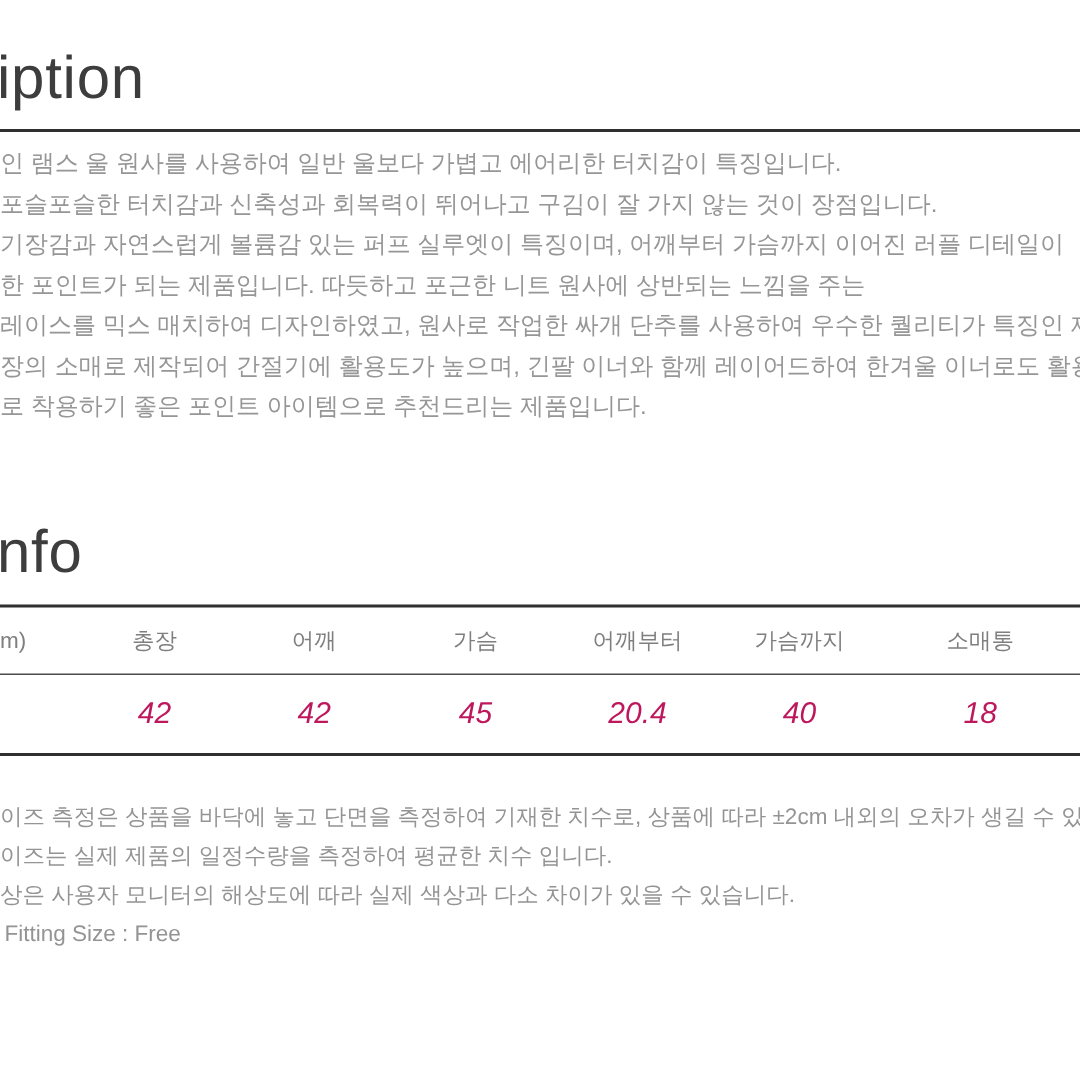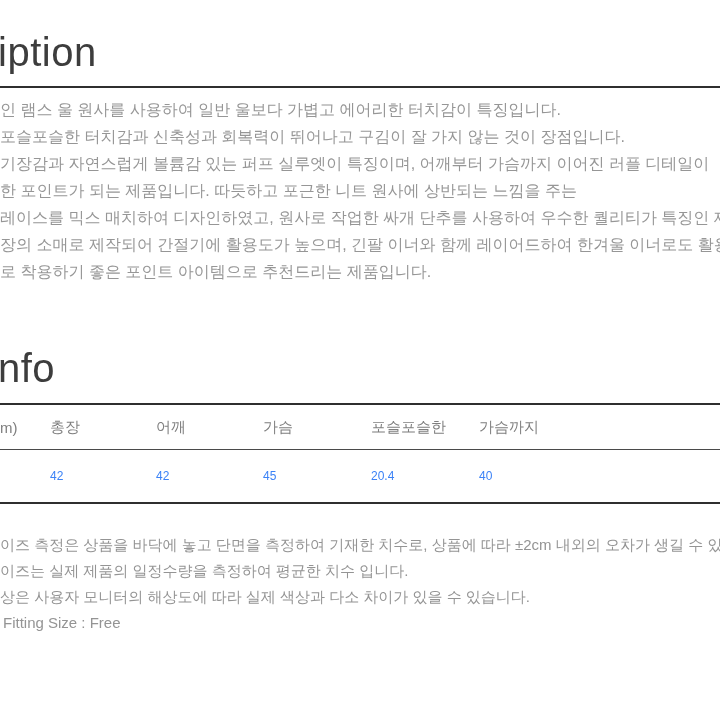--- a/index.html
+++ b/index.html
@@ -55,26 +55,26 @@
   }
   .t-row {
     display: grid;
     grid-template-columns: 50px 106px 107px 108px 108px 108px 1fr;
     align-items: center;
   }
   .t-head { height: 44px; }
   .t-body { height: 52px; }
   .t-divider { height: 1px; background: #4a4a4a; }
   .t-cell {
-    text-align: left;
+    text-align: center;
     white-space: nowrap;
     overflow: hidden;
   }
   .t-head .t-cell { font-size: 15px; color: #7f7f7f; }
-  .t-body .t-cell { font-size: 12px; color: #3b82f6; }
+  .t-body .t-cell { font-size: 20px; color: #be185d; font-style: italic; }
   .t-cell.first { text-align: left; }
   .notes {
     position: absolute;
     top: 532px;
     left: 0;
     width: 760px;
     color: #949494;
     font-size: 15px;
   }
   .notes p {
@@ -105,31 +105,33 @@
   </div>
 
   <h1 id="size-heading" class="section-heading">nfo</h1>
 
   <div class="size-table">
     <div class="t-row t-head">
       <div class="t-cell first">m)</div>
       <div class="t-cell">총장</div>
       <div class="t-cell">어깨</div>
       <div class="t-cell">가슴</div>
-      <div class="t-cell">포슬포슬한</div>
+      <div class="t-cell">어깨부터</div>
       <div class="t-cell">가슴까지</div>
+      <div class="t-cell">소매통</div>
     </div>
     <div class="t-divider"></div>
     <div class="t-row t-body">
       <div class="t-cell first"></div>
       <div class="t-cell">42</div>
       <div class="t-cell">42</div>
       <div class="t-cell">45</div>
       <div class="t-cell">20.4</div>
       <div class="t-cell">40</div>
+      <div class="t-cell">18</div>
     </div>
   </div>
 
   <div class="notes">
     <p>이즈 측정은 상품을 바닥에 놓고 단면을 측정하여 기재한 치수로, 상품에 따라 ±2cm 내외의 오차가 생길 수 있</p>
     <p>이즈는 실제 제품의 일정수량을 측정하여 평균한 치수 입니다.</p>
     <p>상은 사용자 모니터의 해상도에 따라 실제 색상과 다소 차이가 있을 수 있습니다.</p>
     <p class="fitting">Fitting Size : Free</p>
   </div>
 

